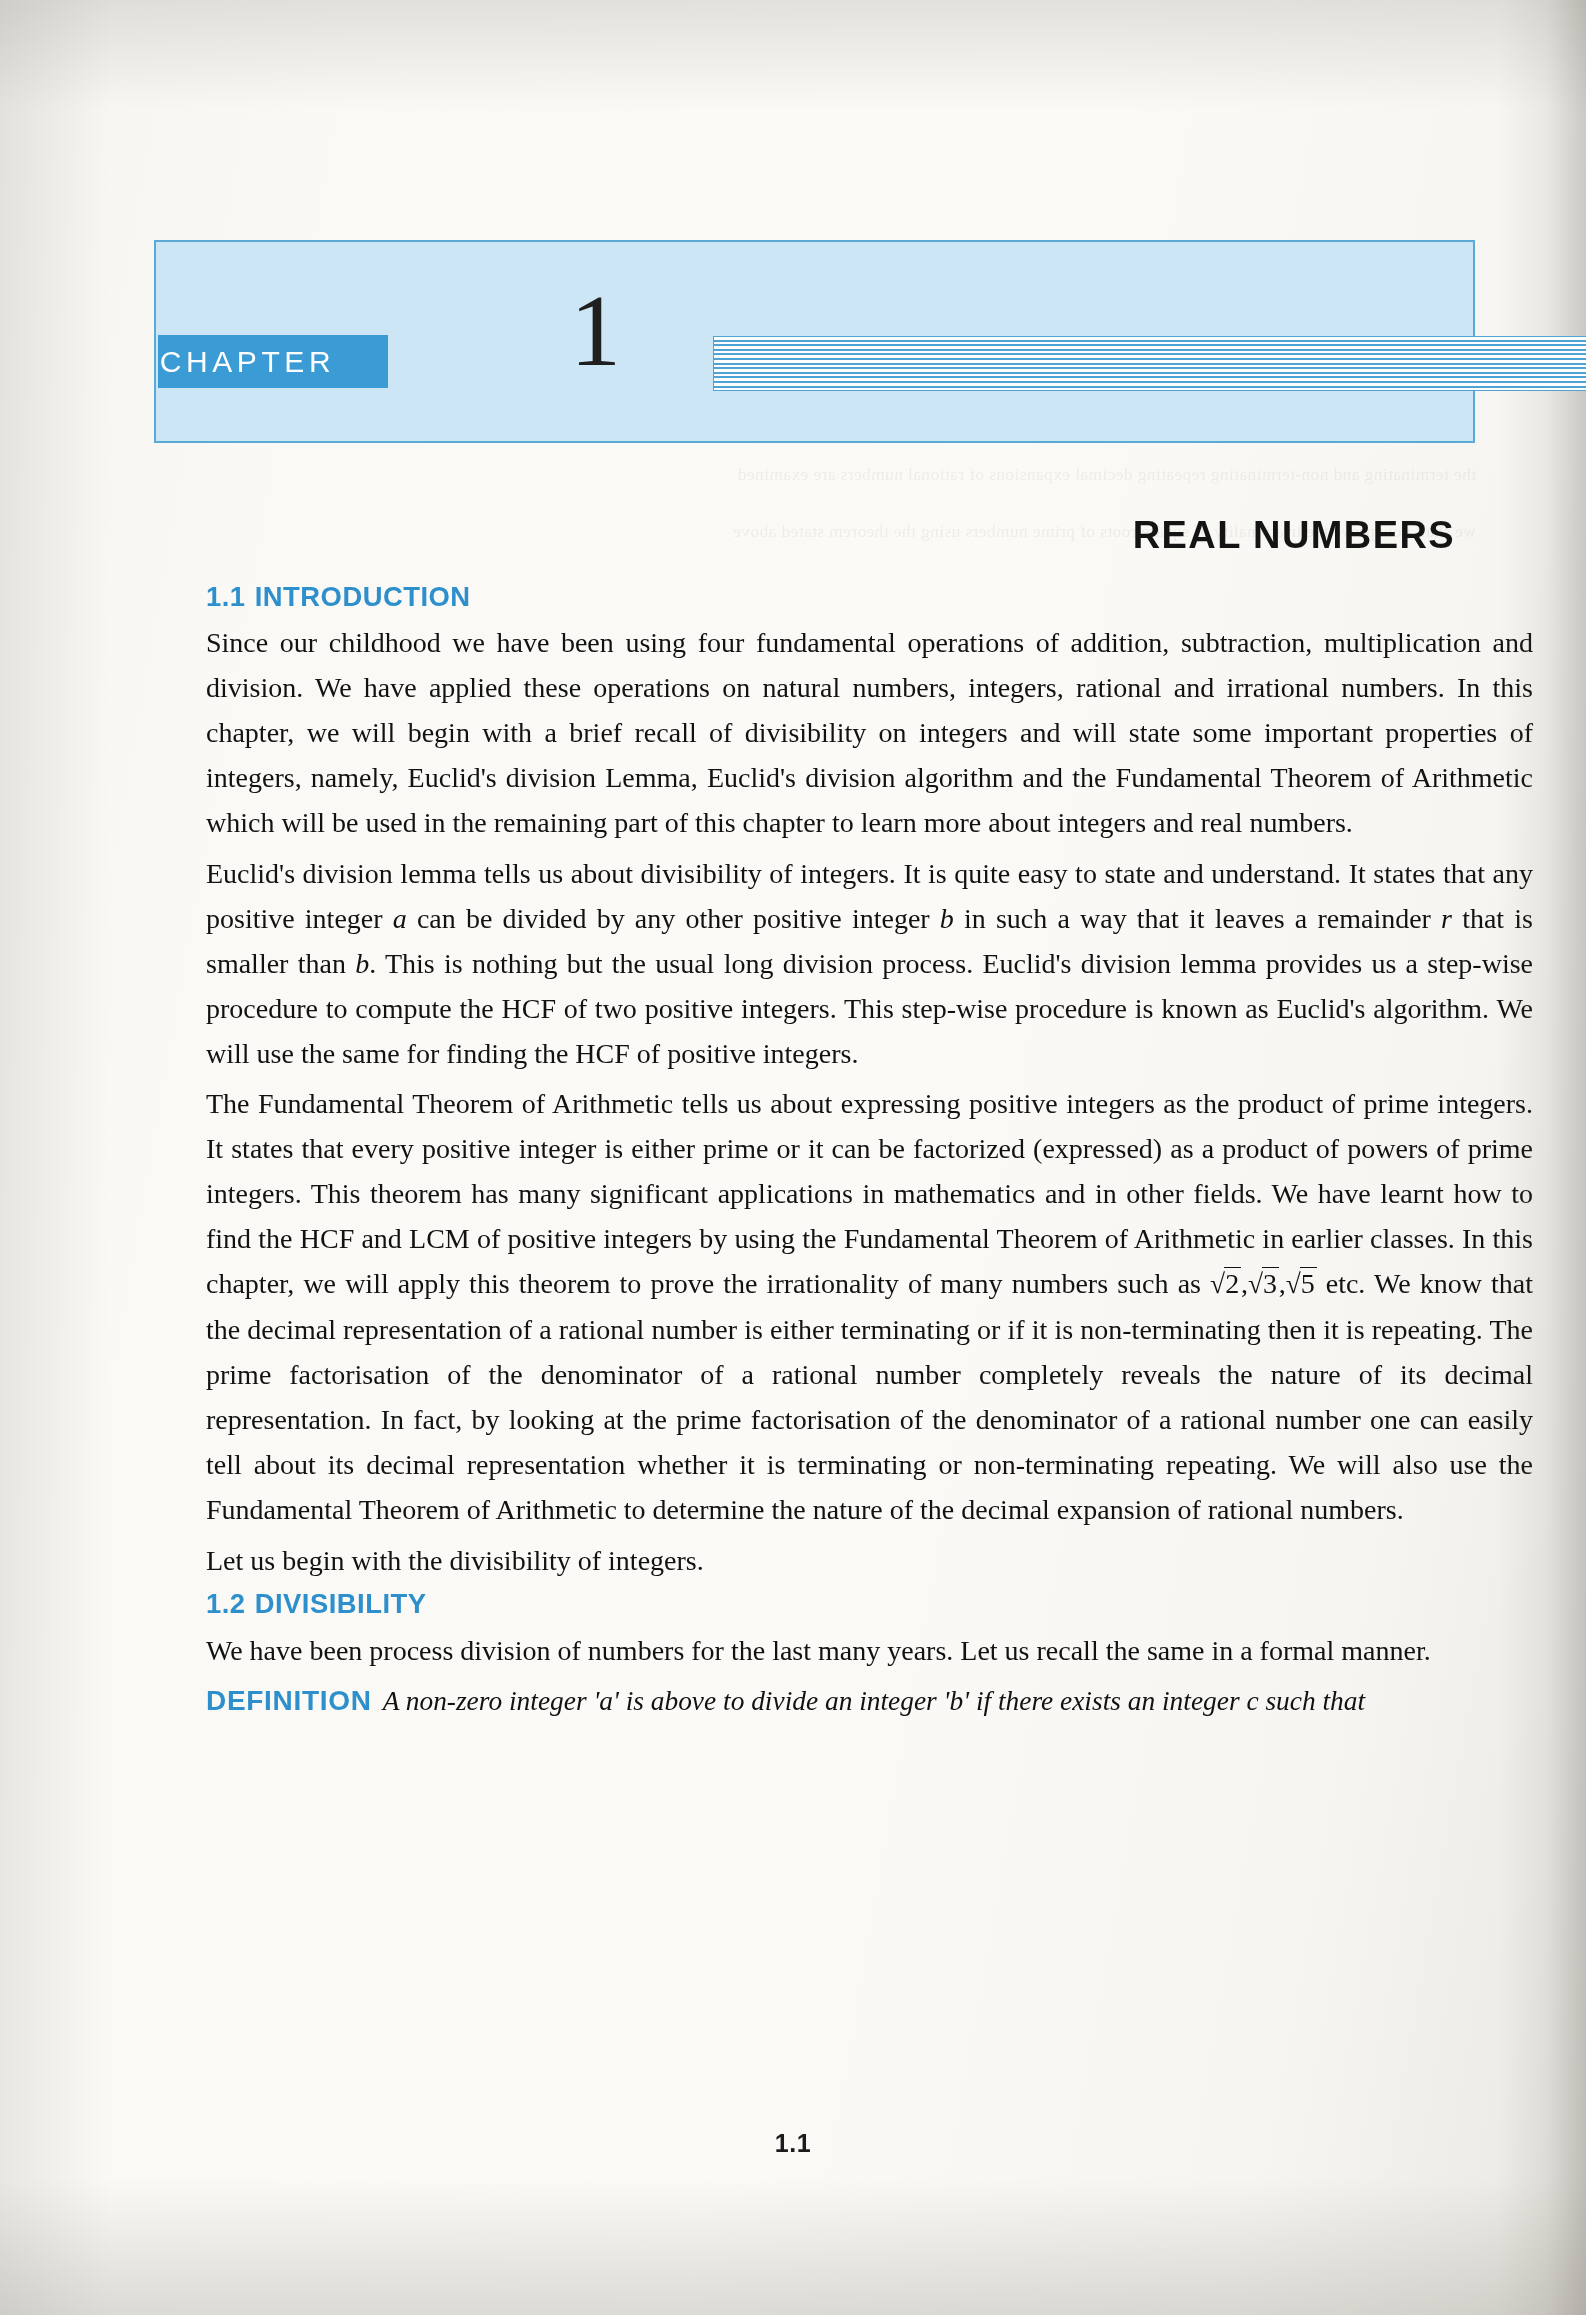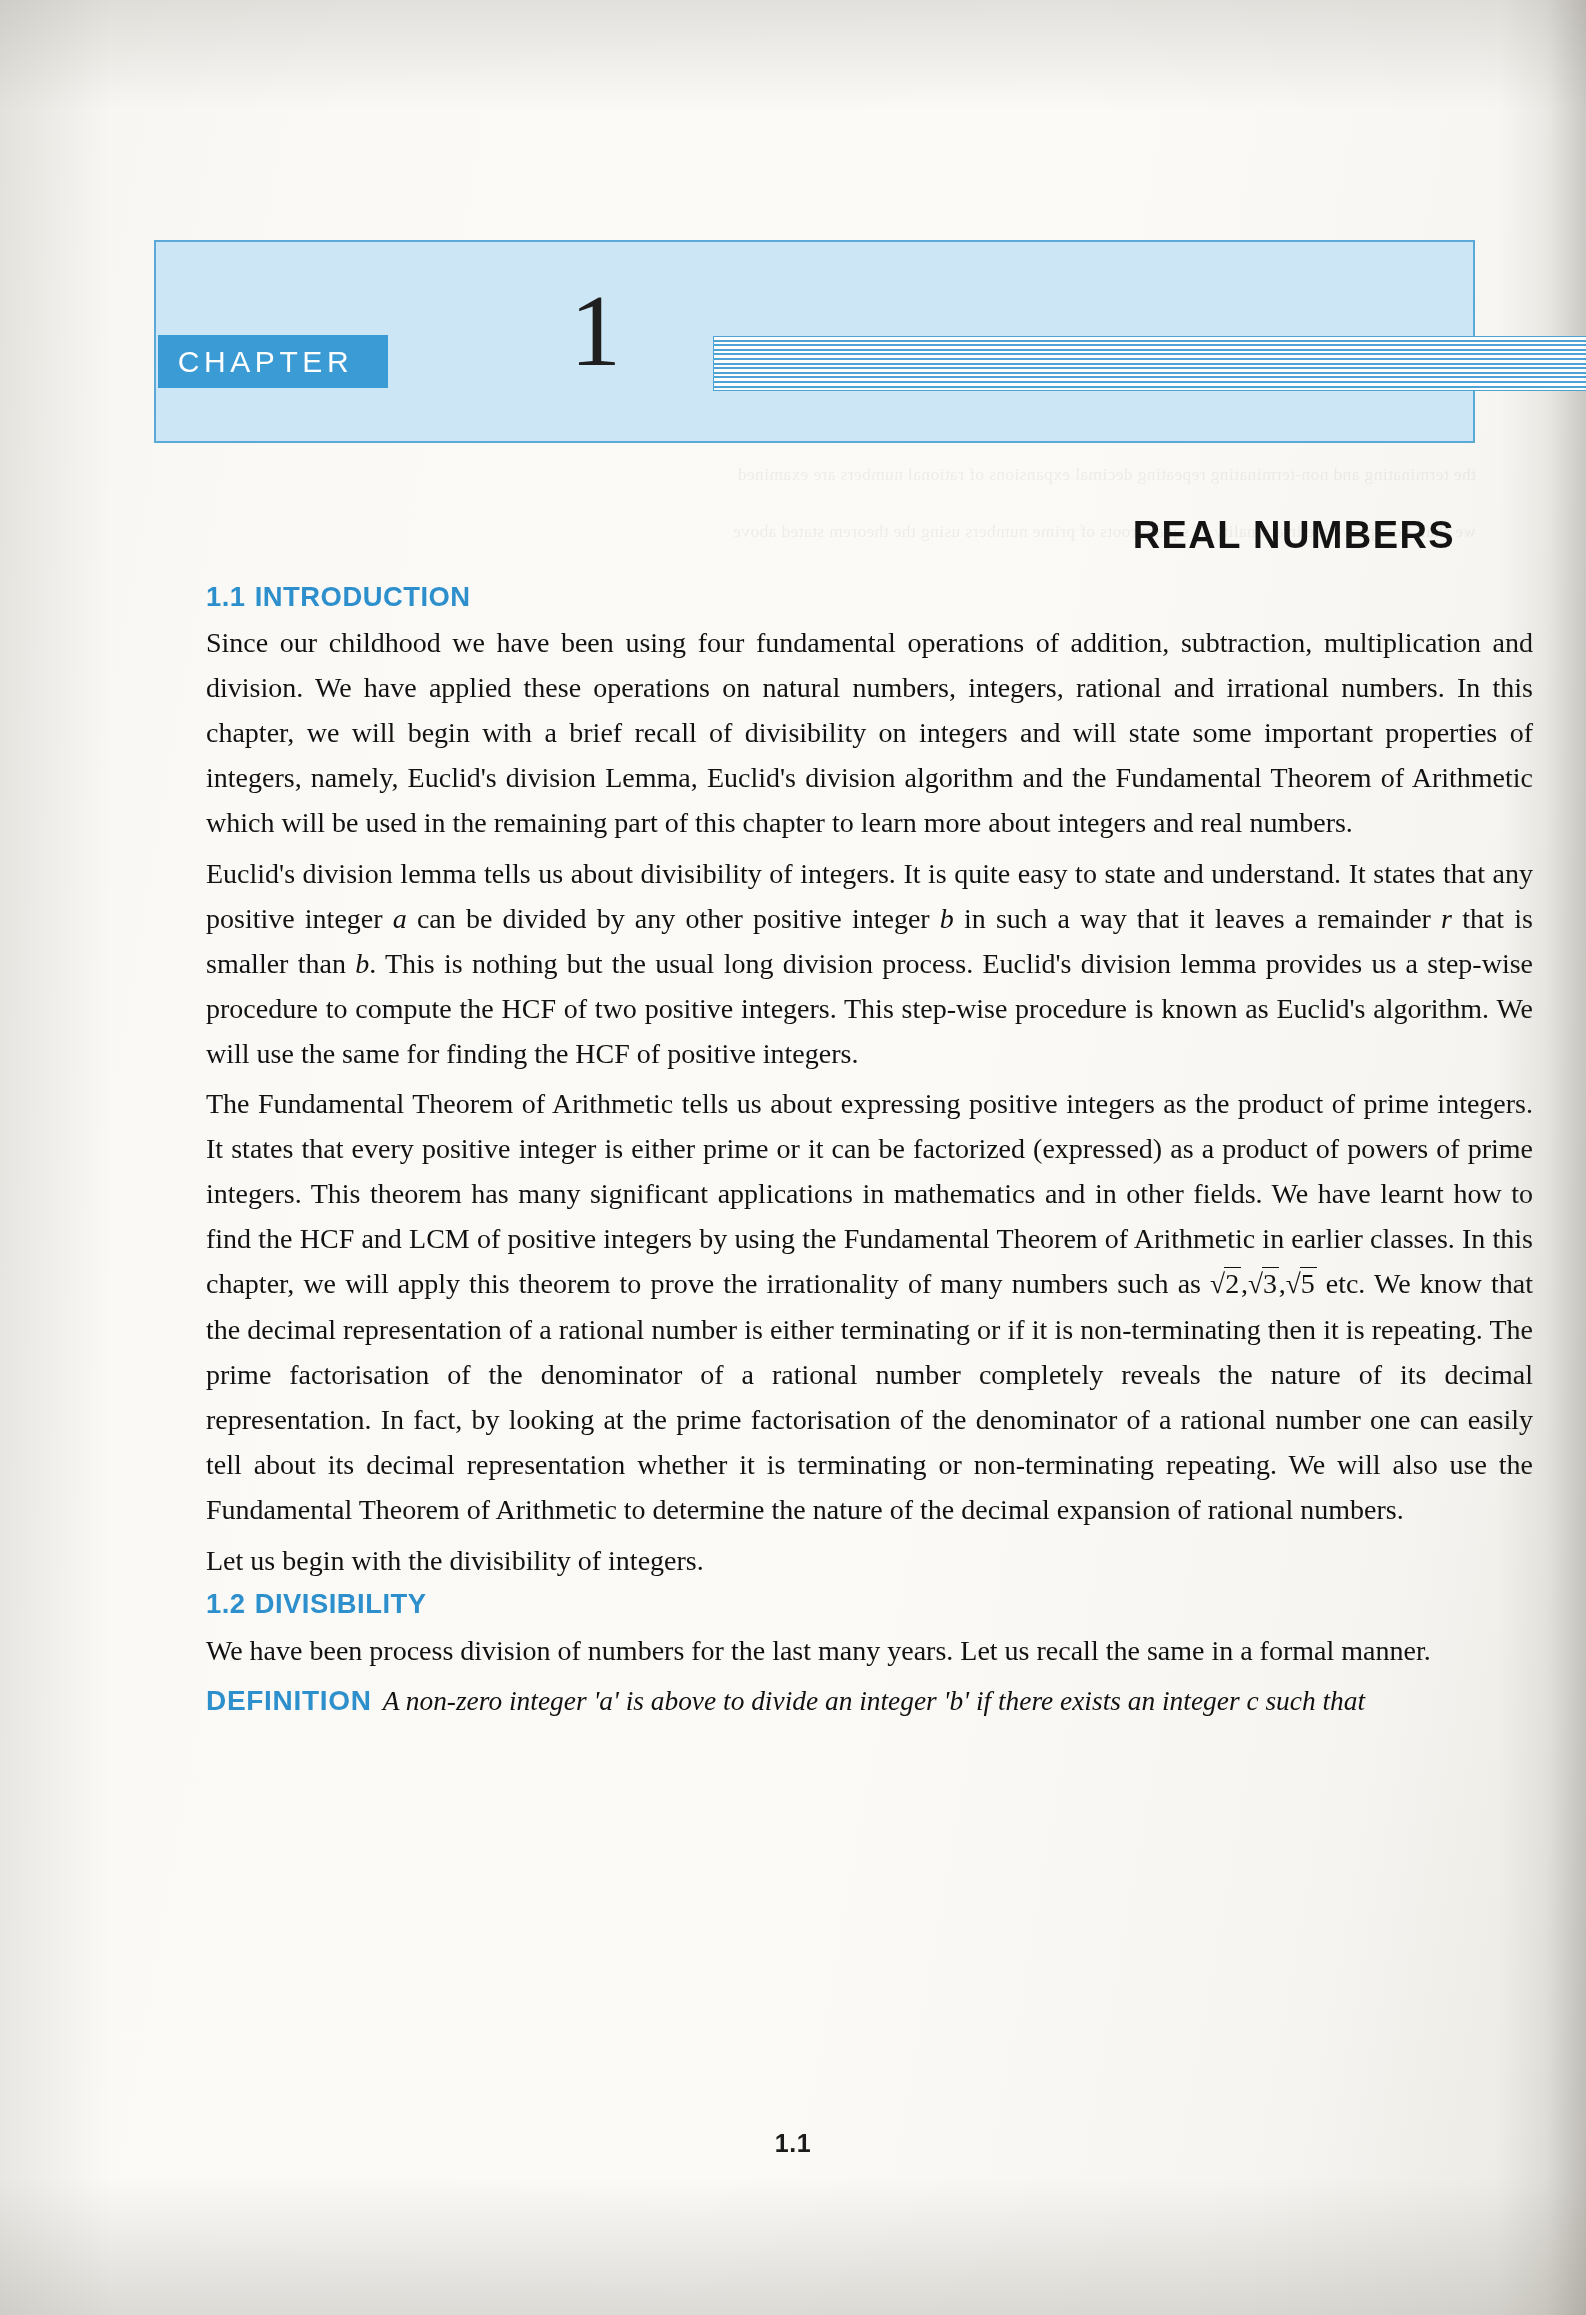--- a/index.html
+++ b/index.html
@@ -62,21 +62,21 @@
     left: 3.7px;
     top: 174px;
     width: 230px;
     height: 53px;
     background: #3b9bd4;
     color: #ffffff;
     font-family: "Liberation Sans", sans-serif;
     font-size: 30px;
     letter-spacing: 4.6px;
     line-height: 53px;
-    padding-left: 20px;
+    padding-left: 2px;
     box-sizing: border-box;
     z-index: 4;
   }
   .chapter-num {
     position: absolute;
     left: 416px;
     top: 119px;
     font-family: "Liberation Serif", serif;
     font-size: 102px;
     color: #1f1f1f;

